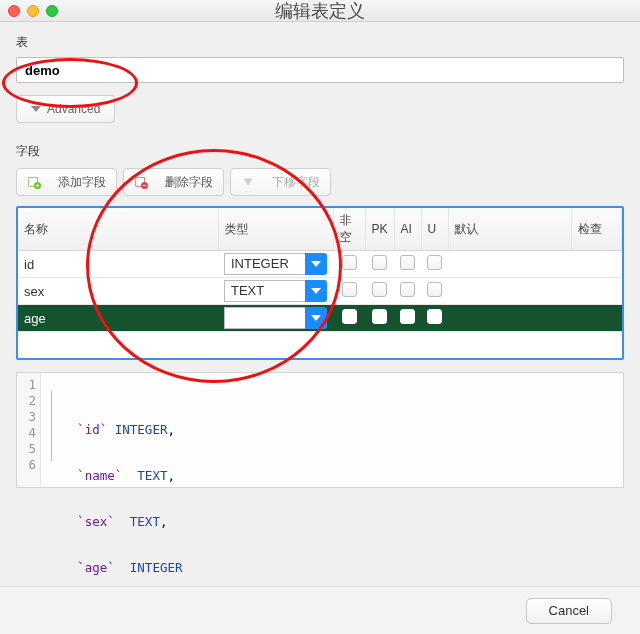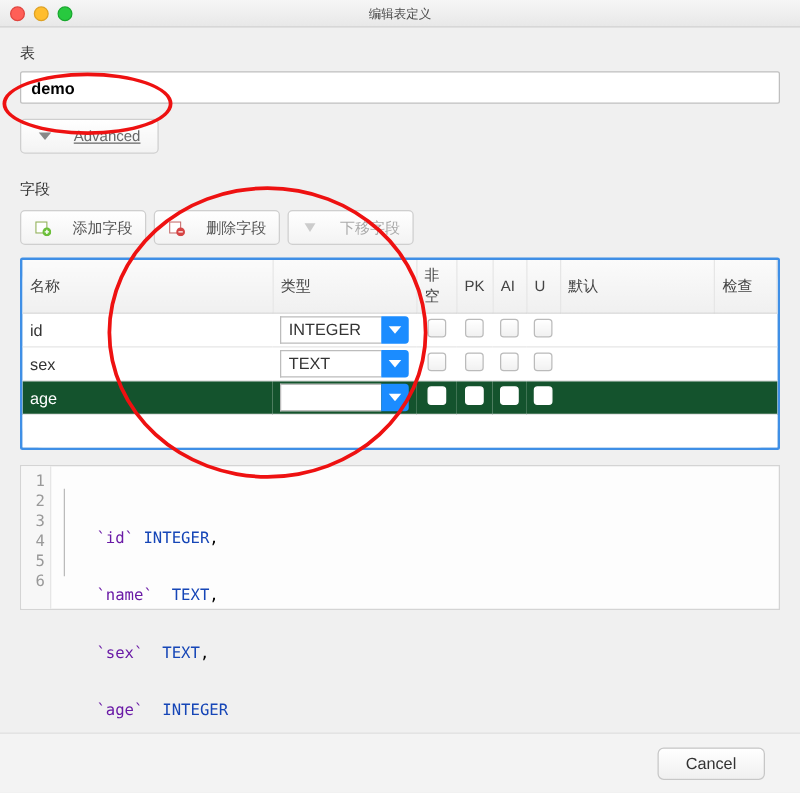--- a/index.html
+++ b/index.html
@@ -19,49 +19,49 @@
       display: flex;
       align-items: center;
       padding: 0 8px;
       position: relative;
     }
     .traffic { display: flex; gap: 7px; position: absolute; left: 8px; }
     .dot { width: 12px; height: 12px; border-radius: 50%; }
     .dot.red { background: #ff5f57; border: 0.5px solid #e0443e; }
     .dot.yellow { background: #ffbd2e; border: 0.5px solid #dea123; }
     .dot.green { background: #28c93f; border: 0.5px solid #17a82d; }
-    .title { flex: 1; text-align: center; font-size: 10px; color: #4a4a4a; }
+    .title { flex: 1; text-align: center; font-size: 18px; color: #4a4a4a; }
     .content { padding: 12px 16px 0 16px; }
     .label { font-size: 12px; color: #333; margin-bottom: 6px; display: block; }
     .table-name {
       width: 100%; height: 26px; border: 1px solid #bfbfbf;
       background: #fff; padding: 0 8px; font-size: 13px; font-weight: 600;
       border-radius: 2px;
     }
     .adv-btn {
-      display: inline-flex; align-items: center; gap: 18px;
+      display: inline-flex; align-items: center; gap: 6px;
       height: 28px; padding: 0 14px;
       border: 1px solid #cfcfcf; border-radius: 4px;
       background: linear-gradient(#ffffff,#f3f3f3);
-      color: #666; font-size: 12px; margin-top: 12px; text-decoration: underline;
+      color: #666; font-size: 12px; margin-top: 12px;
     }
     .triangle { width: 0; height: 0; border-left: 5px solid transparent; border-right: 5px solid transparent; border-top: 6px solid #888; }
     .section-gap { margin-top: 20px; }
     .toolbar { display: flex; gap: 6px; margin: 8px 0 10px 0; }
     .tbtn {
       display: inline-flex; align-items: center; gap: 17px;
       height: 28px; padding: 0 10px;
       border: 1px solid #cfcfcf; border-radius: 4px;
       background: linear-gradient(#ffffff,#f3f3f3);
       font-size: 12px; color: #555;
     }
     .tbtn.disabled { color: #aaa; }
     .ico { width: 14px; height: 14px; }
     .grid-wrap { border: 2px solid #3f8fe6; border-radius: 2px; overflow: hidden; }
-    table.grid { width: 100%; border-collapse: collapse; background: #fff; font-size: 13px; border-radius: 16px; }
+    table.grid { width: 100%; border-collapse: collapse; background: #fff; font-size: 13px; }
     table.grid th {
       background: linear-gradient(#fbfbfb,#f0f0f0);
       border-bottom: 1px solid #d6d6d6; border-right: 1px solid #e6e6e6;
       text-align: left; font-weight: 400; color: #444; padding: 4px 6px; font-size: 12px;
       height: 24px;
     }
     table.grid td { border-bottom: 1px solid #e6e6e6; padding: 2px 6px; height: 26px; color: #333; }
     .select-wrap { display: flex; }
     .select-field {
       flex: 1; border: 1px solid #bcbcbc; border-right: none;

